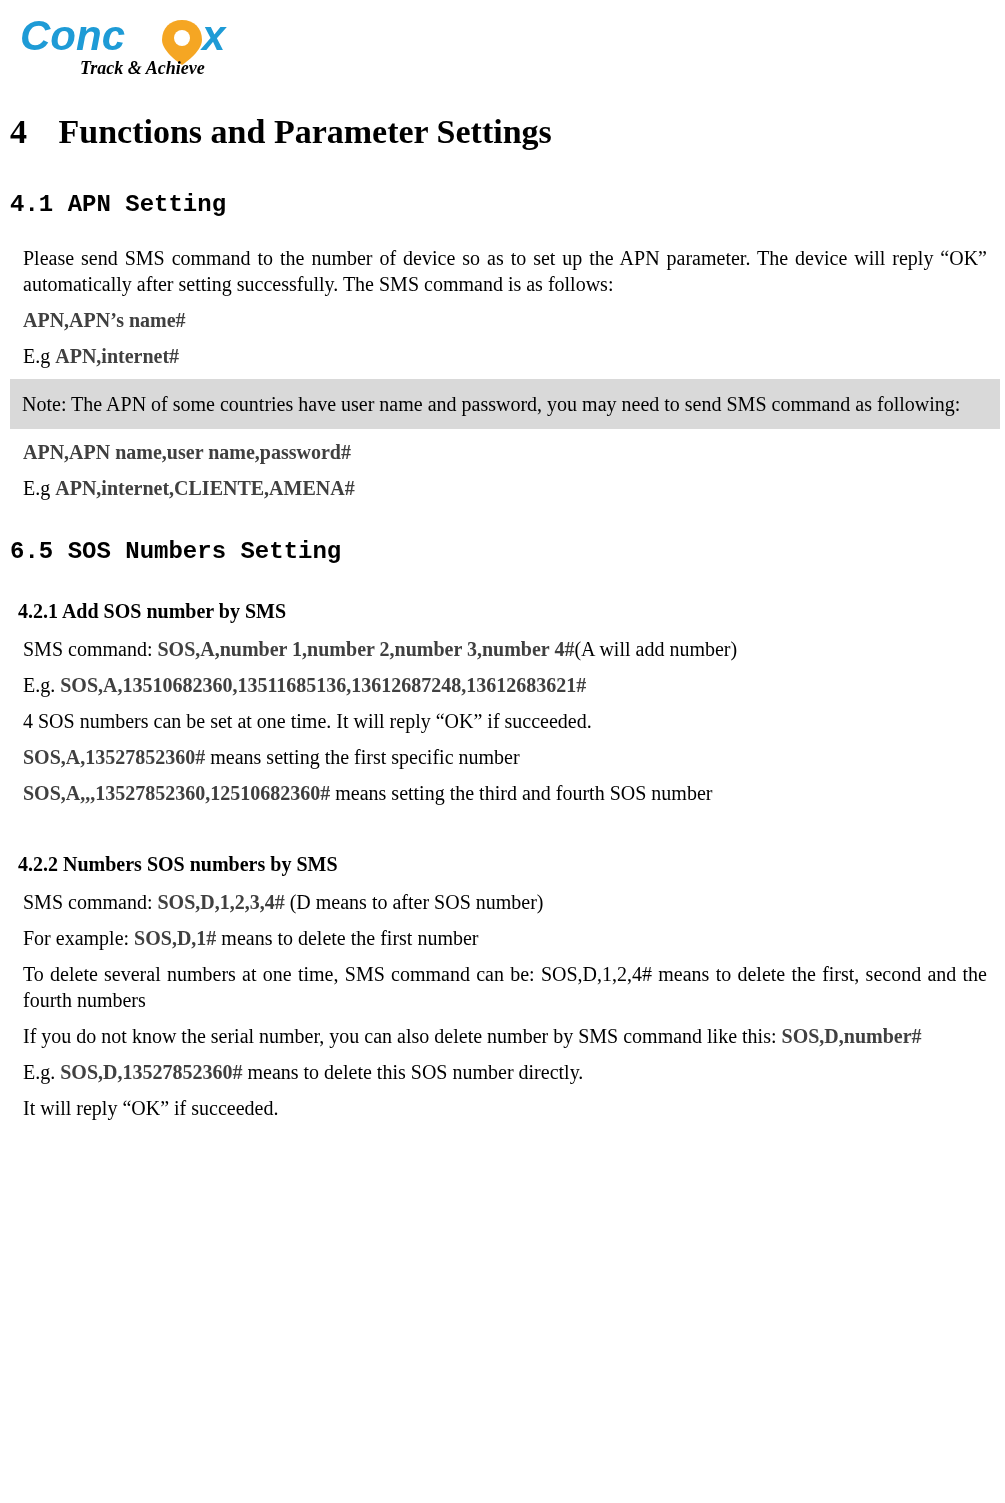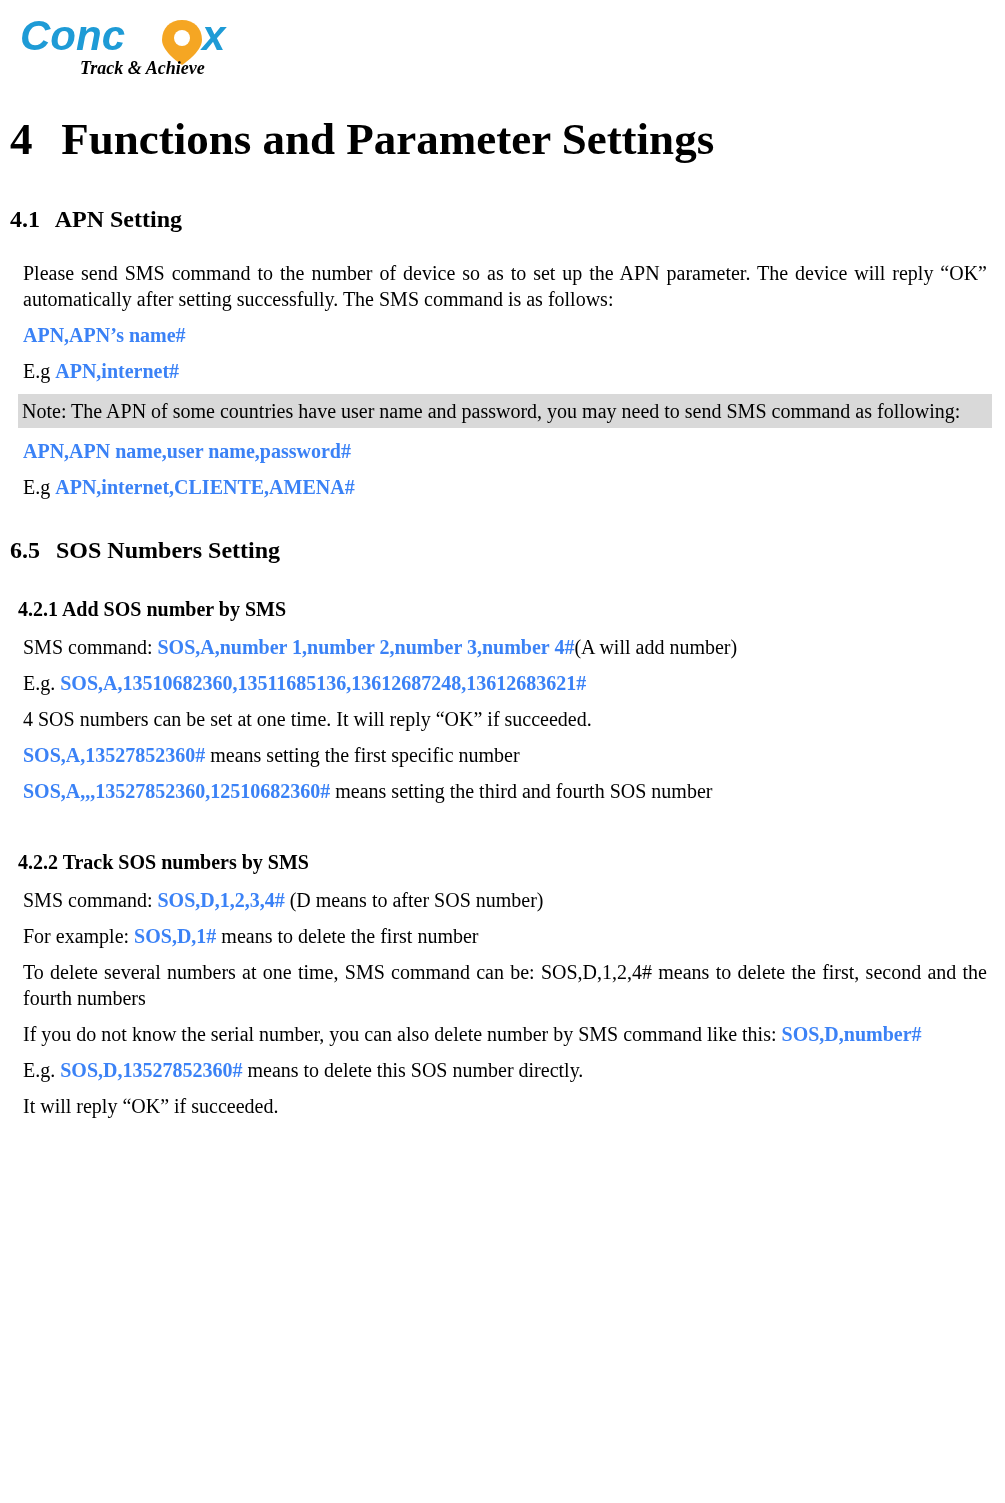--- a/index.html
+++ b/index.html
@@ -13,48 +13,48 @@
     box-sizing: border-box;
   }
   .logo {
     margin-bottom: 10px;
     margin-left: 10px;
   }
   .logo svg {
     display: block;
   }
   h1 {
-    font-size: 45px;
+    font-size: 34px;
     font-weight: bold;
     margin: 30px 0 25px 0;
     font-family: Liberation Serif, serif;
   }
   h2 {
     font-size: 24px;
     font-weight: bold;
-    font-family: Liberation Serif, serif;
+    font-family: Liberation Mono, monospace;
     margin: 35px 0 25px 0;
   }
   h3 {
     font-size: 20px;
     font-weight: bold;
     margin: 30px 0 12px 8px;
   }
   p {
     margin: 10px 13px;
     text-align: justify;
   }
   .cmd {
-    color: #3b82f6;
+    color: #404040;
     font-weight: bold;
   }
   .note {
     background: #d9d9d9;
-    padding: 4px;
-    margin: 10px 8px;
+    padding: 12px;
+    margin: 10px 0;
     text-align: justify;
   }
   .sec-num {
     display:inline-block;
     min-width: 40px;
   }
 </style>
 </head>
 <body>
 
@@ -113,21 +113,21 @@
 <p>4 SOS numbers can be set at one time. It will reply “OK” if succeeded.</p>
 
 <p>
   <span class="cmd">SOS,A,13527852360#</span><span> means setting the first specific number</span>
 </p>
 
 <p>
   <span class="cmd">SOS,A,,,13527852360,12510682360#</span><span> means setting the third and fourth SOS number</span>
 </p>
 
-<h3 style="margin-top:45px;">4.2.2 Track SOS numbers by SMS</h3>
+<h3 style="margin-top:45px;">4.2.2 Numbers SOS numbers by SMS</h3>
 
 <p>
   <span>SMS command: </span><span class="cmd">SOS,D,1,2,3,4#</span><span> (D means to after SOS number)</span>
 </p>
 
 <p>
   <span>For example: </span><span class="cmd">SOS,D,1#</span><span> means to delete the first number</span>
 </p>
 
 <p>To delete several numbers at one time, SMS command can be: SOS,D,1,2,4# means to delete the first, second and the fourth numbers</p>

